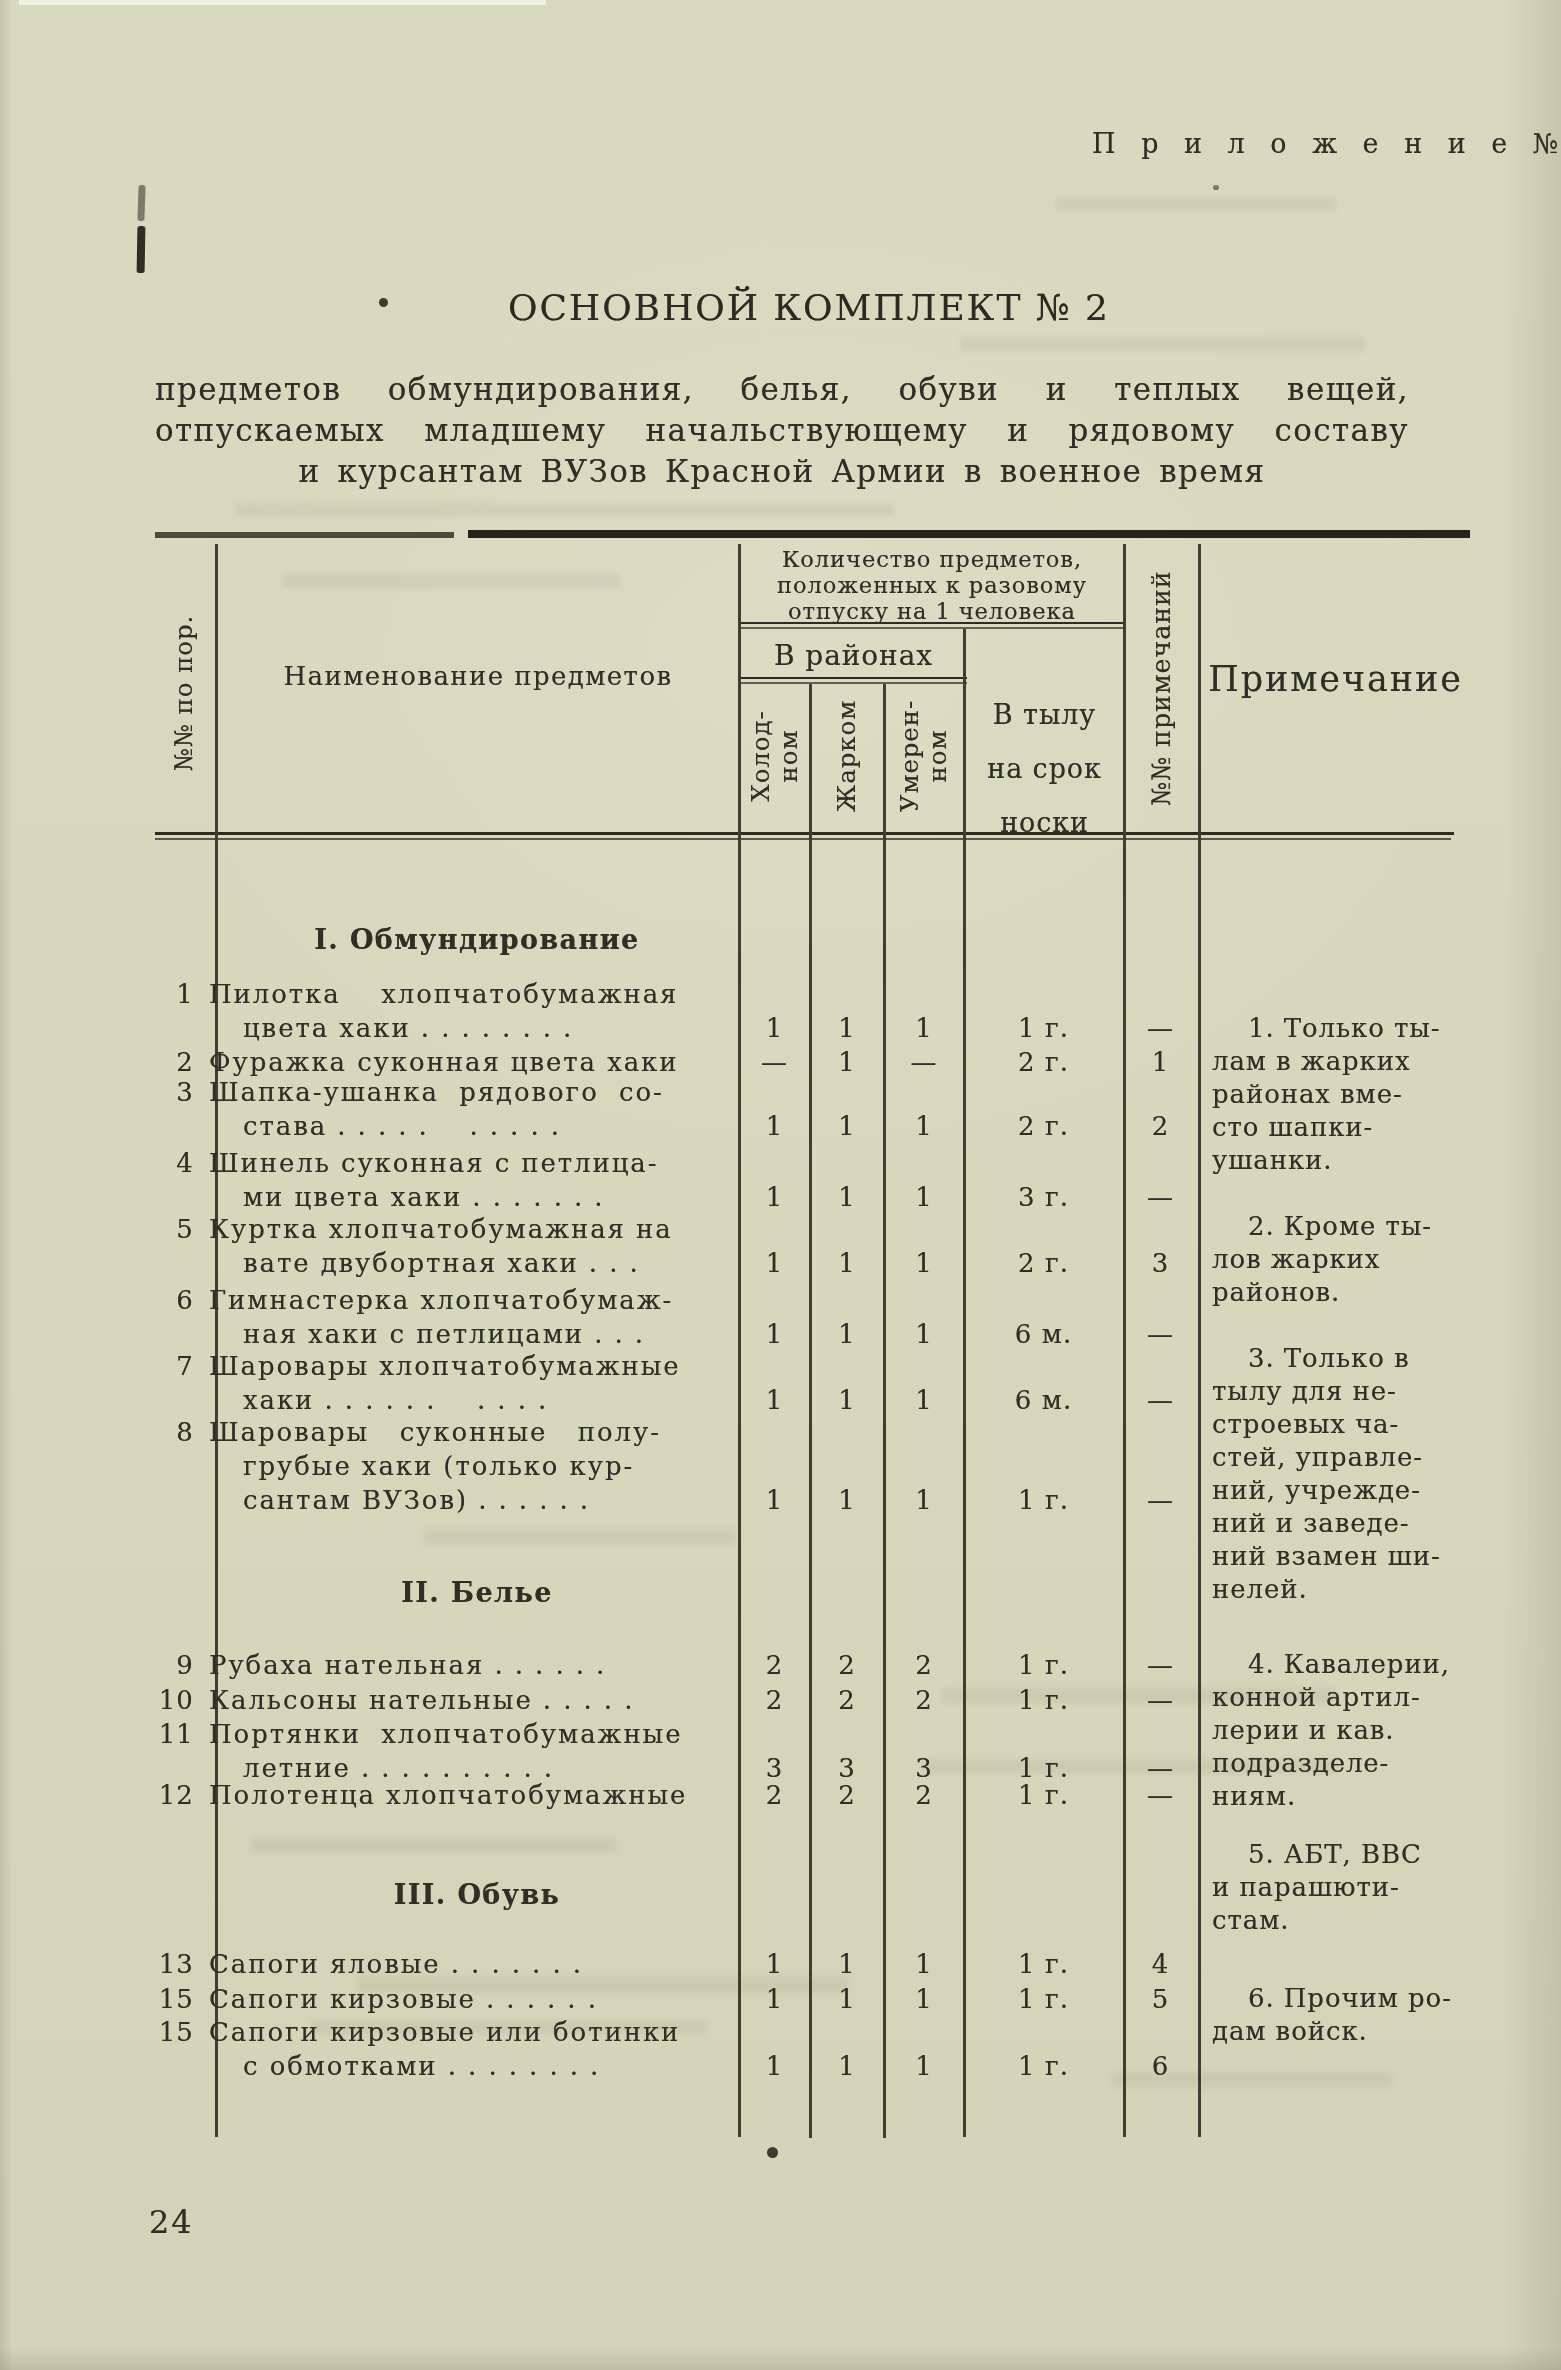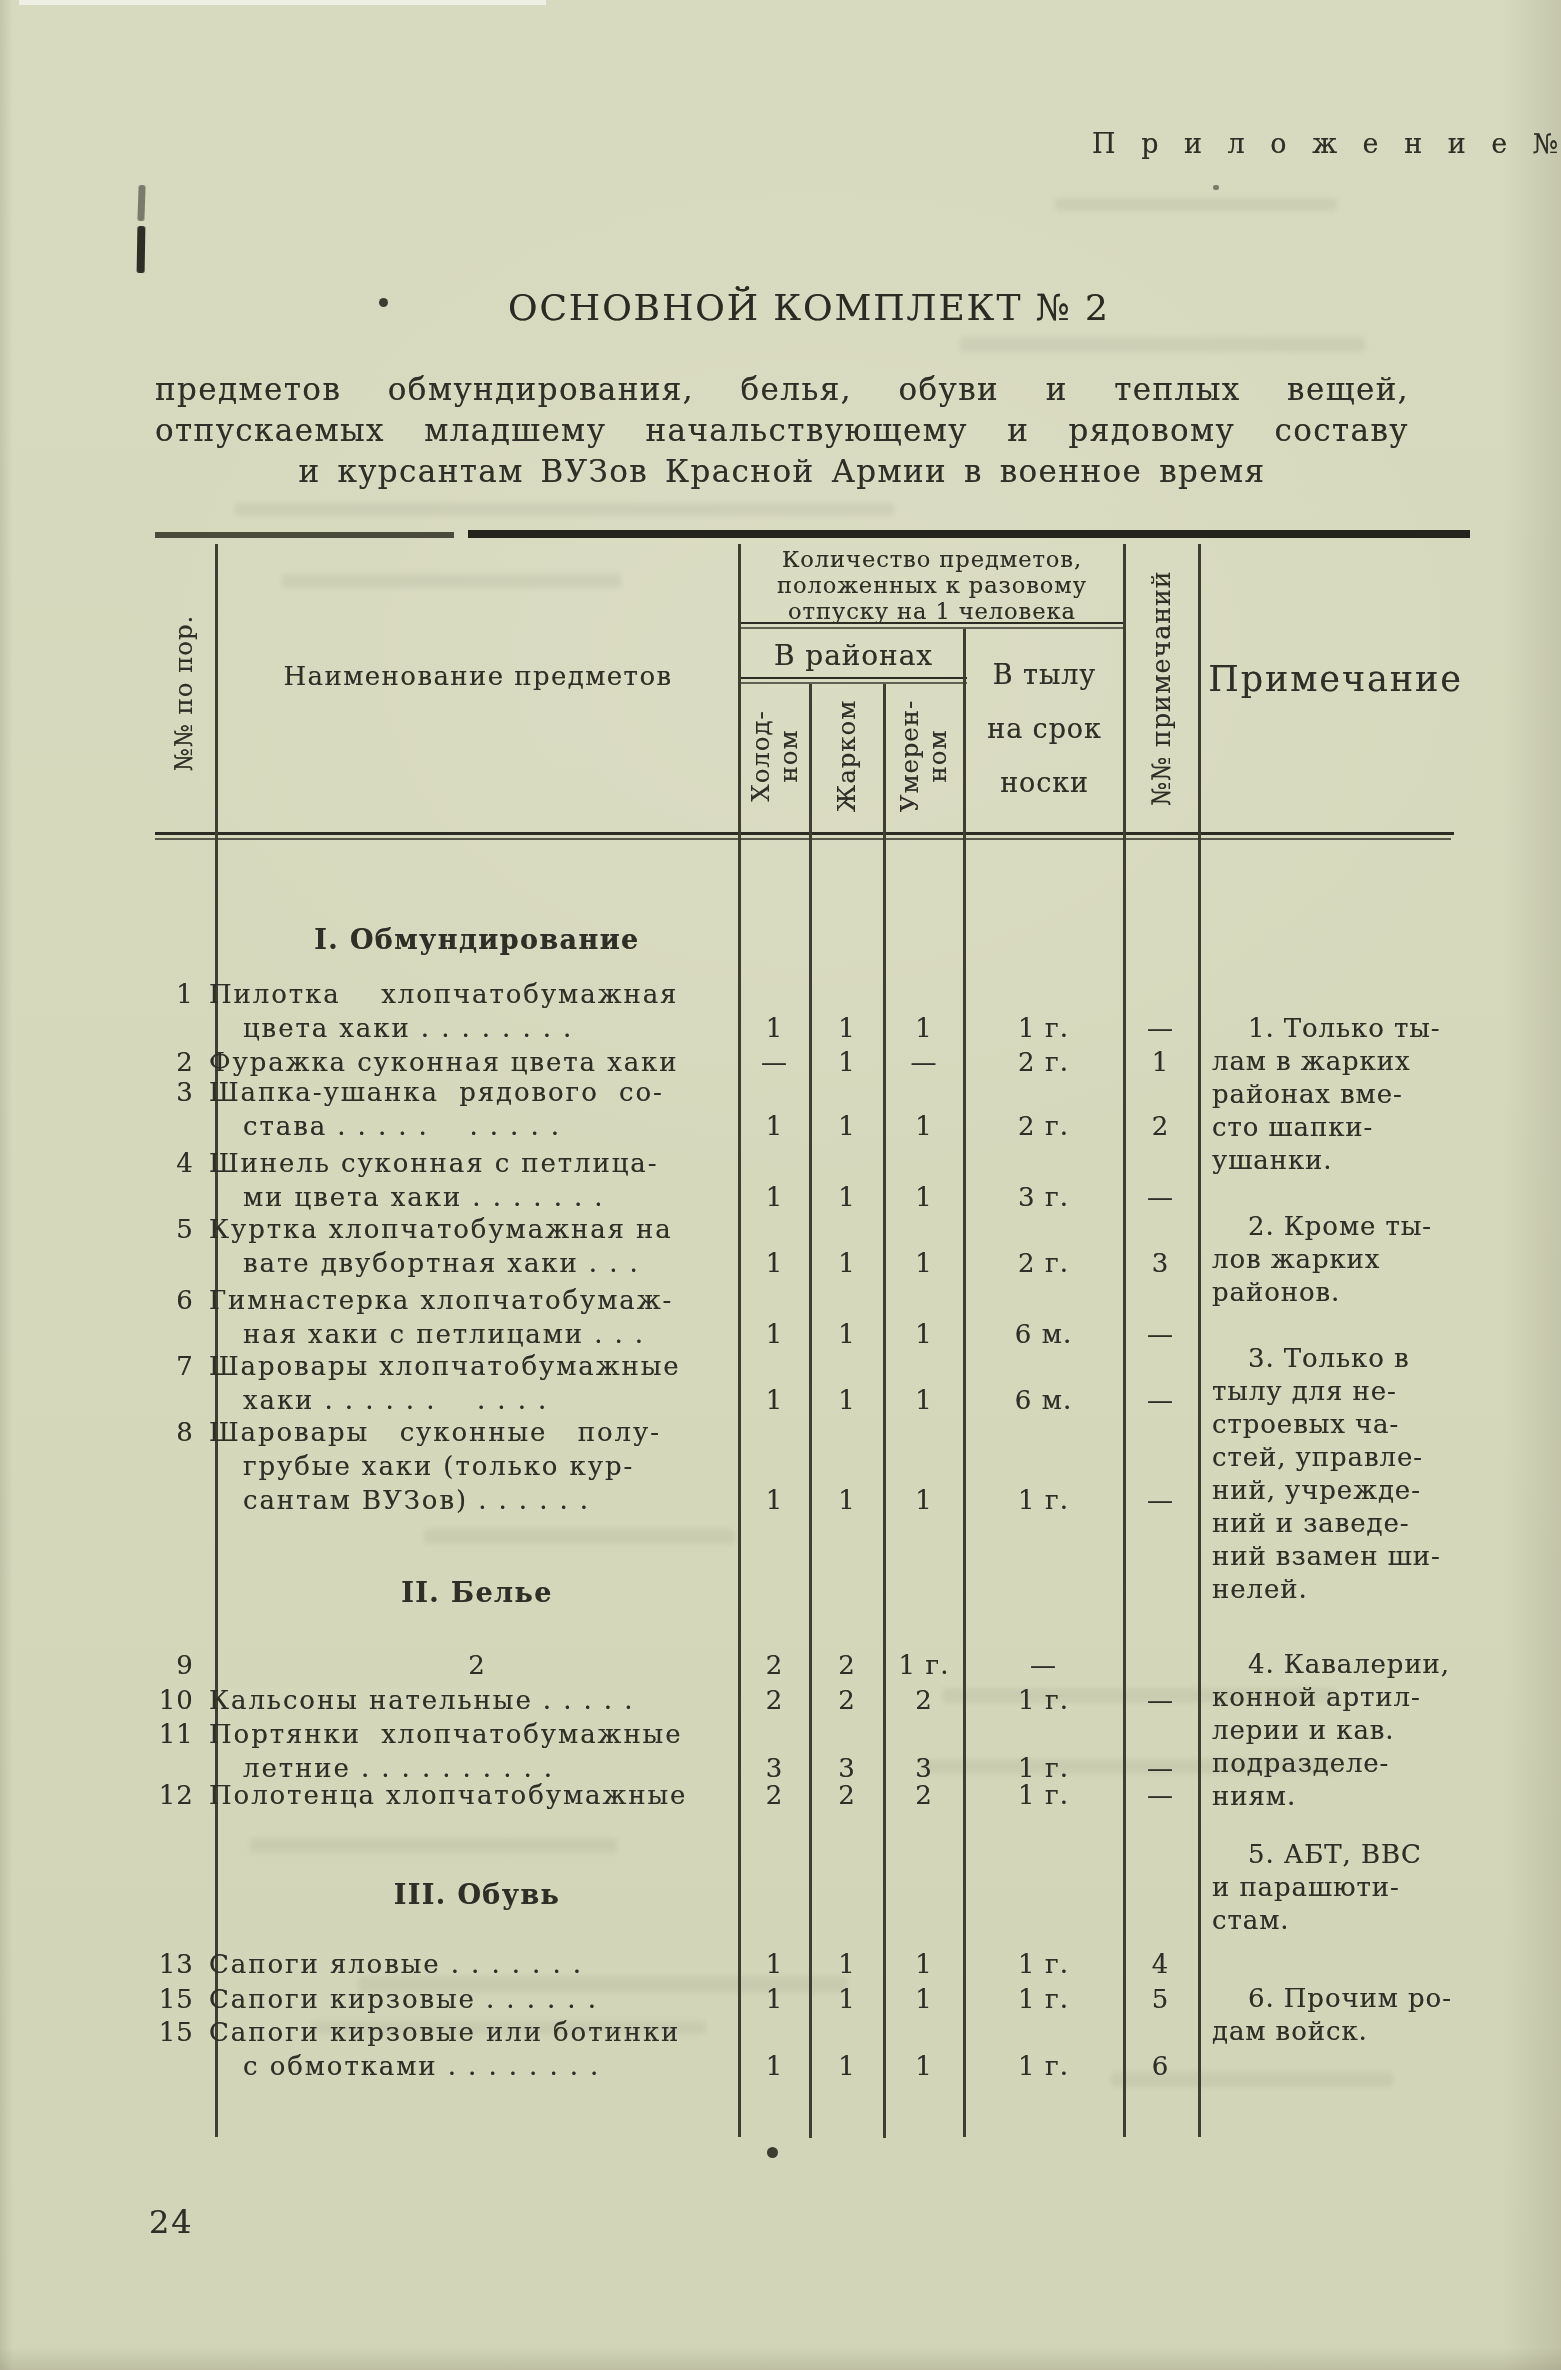--- a/index.html
+++ b/index.html
@@ -114,21 +114,21 @@
     <span>Холод-
 ном</span>
   </div>
   <div class="vrot" style="left:811px;top:684px;width:73px;height:143px;">
     <span>Жарком</span>
   </div>
   <div class="vrot" style="left:885px;top:684px;width:78px;height:143px;">
     <span>Умерен-
 ном</span>
   </div>
-  <div class="hcell txt pre" style="left:966px;top:648px;width:157px;font-size:27px;line-height:54px;letter-spacing:0.9px;">В тылу
+  <div class="hcell txt pre" style="left:966px;top:688px;width:157px;font-size:27px;line-height:54px;letter-spacing:0.9px;">В тылу
 на срок
 носки</div>
   <div class="vrot" style="left:1124px;top:548px;width:73px;height:279px;">
     <span style="font-size:25.4px;">№№ примечаний</span>
   </div>
   <div class="hcell txt" style="left:1201px;top:659px;width:269px;font-size:35px;letter-spacing:1.9px;">Примечание</div>
 
   <div class="tbody">
 
     <div class="section" style="top:69px;margin-top:14px;">I. Обмундирование</div>
@@ -218,20 +218,21 @@
 сантам ВУЗов) . . . . . .</div>
       <div class="c val">1</div>
       <div class="c val">1</div>
       <div class="c val">1</div>
       <div class="c val">1 г.</div>
       <div class="c val">—</div>
     </div>
 
     <div class="trow" style="top:807px;">
       <div class="c num">9</div>
+      <div class="c name">Рубаха нательная . . . . . .</div>
       <div class="c val">2</div>
       <div class="c val">2</div>
       <div class="c val">2</div>
       <div class="c val">1 г.</div>
       <div class="c val">—</div>
     </div>
 
     <div class="trow" style="top:842px;">
       <div class="c num">10</div>
       <div class="c name">Кальсоны нательные . . . . .</div>

